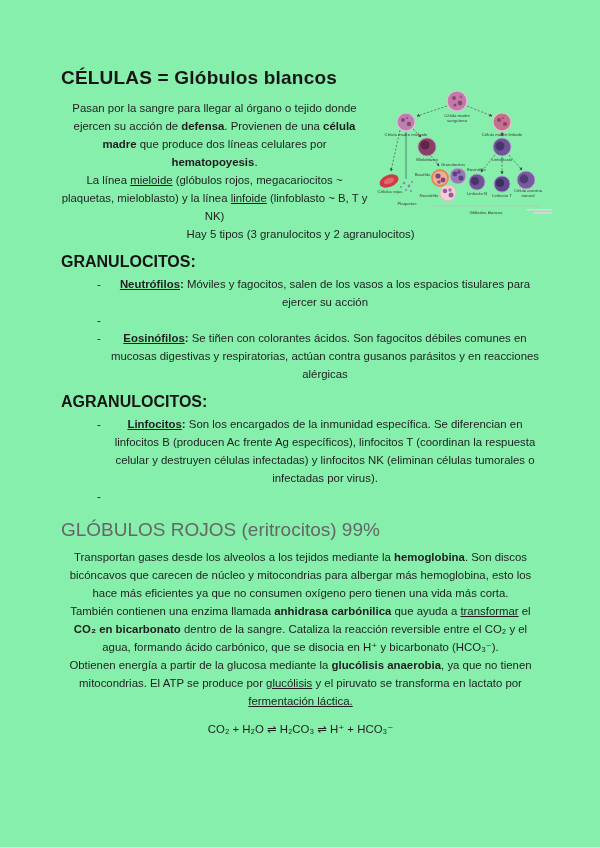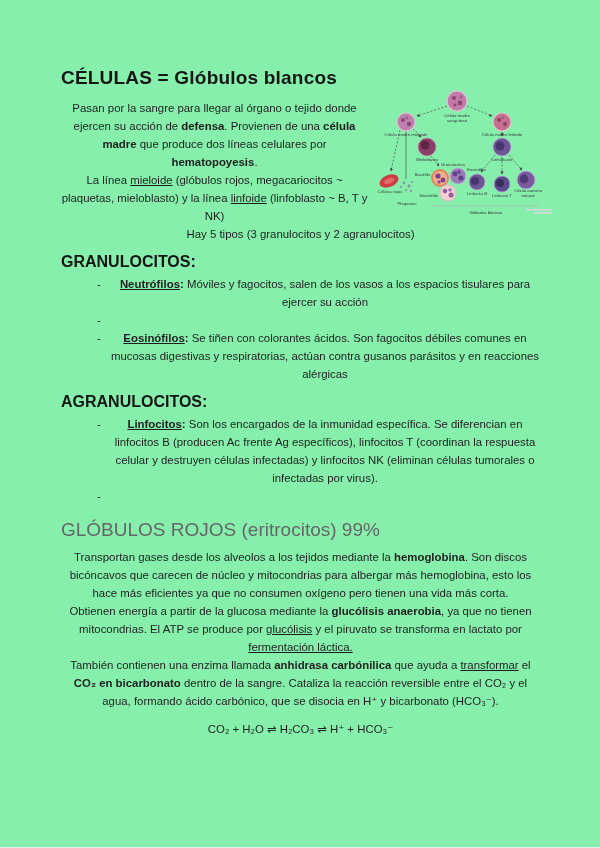--- a/index.html
+++ b/index.html
@@ -186,18 +186,18 @@
     <div class="li">
       <span class="dash">-</span>
     </div>
   </div>
 
 
   <h3 class="gray-h">GLÓBULOS ROJOS (eritrocitos) 99%</h3>
 
   <div class="body-text">
     <p><span>Transportan gases desde los alveolos a los tejidos mediante la </span><span class="b">hemoglobina</span><span>. Son discos bicóncavos que carecen de núcleo y mitocondrias para albergar más hemoglobina, esto los hace más eficientes ya que no consumen oxígeno pero tienen una vida más corta.</span></p>
+    <p><span>También contienen una enzima llamada </span><span class="b">anhidrasa carbónilica</span><span> que ayuda a </span><span class="u">transformar</span><span> el </span><span class="b">CO₂ en bicarbonato</span><span> dentro de la sangre. Cataliza la reacción reversible entre el CO₂ y el agua, formando ácido carbónico, que se disocia en H⁺ y bicarbonato (HCO₃⁻).</span></p>
     <p><span>Obtienen energía a partir de la glucosa mediante la </span><span class="b">glucólisis anaerobia</span><span>, ya que no tienen mitocondrias. El ATP se produce por </span><span class="u">glucólisis</span><span> y el piruvato se transforma en lactato por </span><span class="u">fermentación láctica.</span></p>
-    <p><span>También contienen una enzima llamada </span><span class="b">anhidrasa carbónilica</span><span> que ayuda a </span><span class="u">transformar</span><span> el </span><span class="b">CO₂ en bicarbonato</span><span> dentro de la sangre. Cataliza la reacción reversible entre el CO₂ y el agua, formando ácido carbónico, que se disocia en H⁺ y bicarbonato (HCO₃⁻).</span></p>
     <p class="eq">CO₂ + H₂O ⇌ H₂CO₃ ⇌ H⁺ + HCO₃⁻</p>
   </div>
 
 </div>
 
 </body></html>

